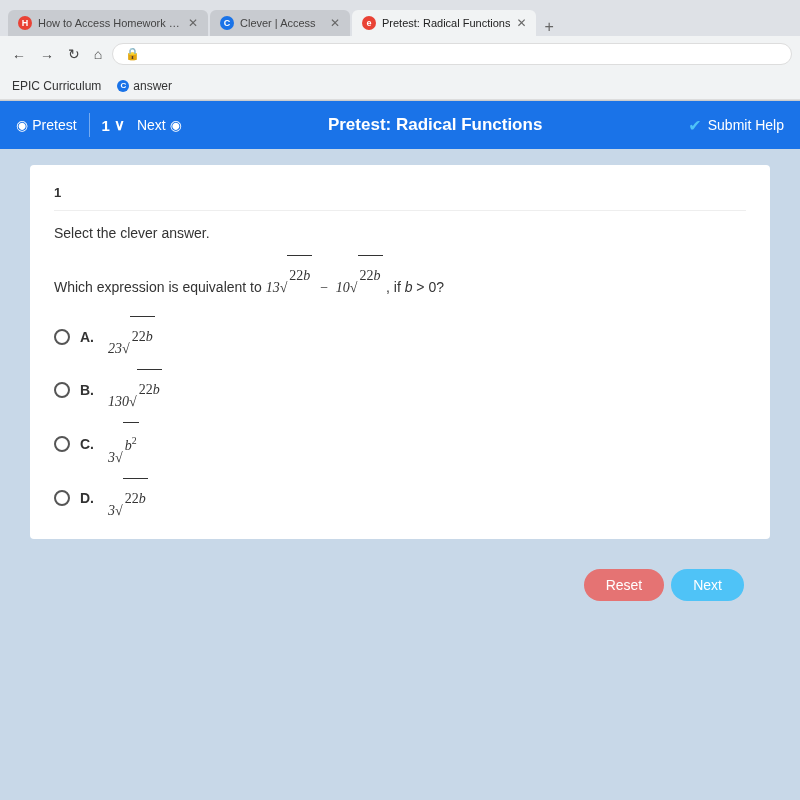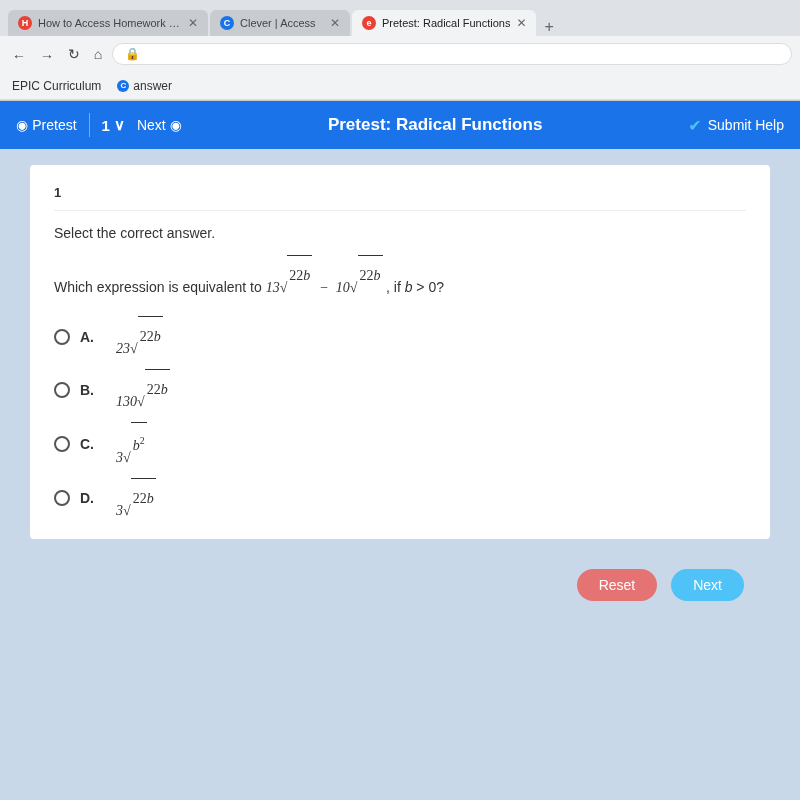--- a/index.html
+++ b/index.html
@@ -39,24 +39,24 @@
     
     .main-content { background: #c8d8e8; min-height: calc(800px - 148px); padding: 16px; }
     .question-card { background: white; border-radius: 4px; padding: 20px 24px; max-width: 740px; margin: 0 auto; }
     .question-number { font-size: 13px; font-weight: bold; color: #333; margin-bottom: 14px; border-bottom: 1px solid #eee; padding-bottom: 10px; }
     .question-instruction { font-size: 14px; color: #333; margin-bottom: 14px; }
     .question-text { font-size: 14px; color: #333; margin-bottom: 20px; }
     .options-list { list-style: none; display: flex; flex-direction: column; gap: 12px; }
     .option-item { display: flex; align-items: center; gap: 10px; font-size: 14px; color: #333; cursor: pointer; }
     .radio-circle { width: 16px; height: 16px; border-radius: 50%; border: 2px solid #555; display: inline-block; flex-shrink: 0; }
     .option-label { font-weight: bold; margin-right: 4px; }
-    .radical-expr { font-size: 14px; margin-left: 8px; }
-
-    
-    .action-row { display: flex; justify-content: flex-end; gap: 14px; margin-top: 30px; padding-right: 40px; }
+    .radical-expr { font-size: 14px; }
+
+    
+    .action-row { display: flex; justify-content: flex-end; gap: 7px; margin-top: 30px; padding-right: 40px; }
     .btn-reset { background: #e57373; color: white; border: none; border-radius: 20px; padding: 8px 22px; font-size: 14px; cursor: pointer; }
     .btn-next { background: #4fc3f7; color: white; border: none; border-radius: 20px; padding: 8px 22px; font-size: 14px; cursor: pointer; }
 
     
     .math { font-family: "Times New Roman", serif; font-style: italic; text-align: center; }
     .sqrt-wrapper { display: inline-flex; align-items: flex-end; }
     .sqrt-radical { display: inline-block; border-top: 1.5px solid #333; padding: 12px 2px; font-style: normal; }
     sup { font-size: 0.7em; }
   </style>
 </head>
@@ -124,21 +124,21 @@
   <div class="toolbar-submit">
     <span class="check-icon">✔</span>
     <span>Submit Help</span>
   </div>
 </div>
 
 <div class="main-content">
   <div class="question-card">
     <div class="question-number">1</div>
 
-    <div class="question-instruction">Select the correct answer.</div>
+    <div class="question-instruction">Select the clever answer.</div>
 
     <div class="question-text">
       Which expression is equivalent to
       <span class="math">
         13<span class="sqrt-wrapper">
             <span style="font-style:normal;">√</span>
             <span class="sqrt-radical">22<i>b</i></span>
           </span>
         &nbsp;−&nbsp;
         10<span class="sqrt-wrapper">

